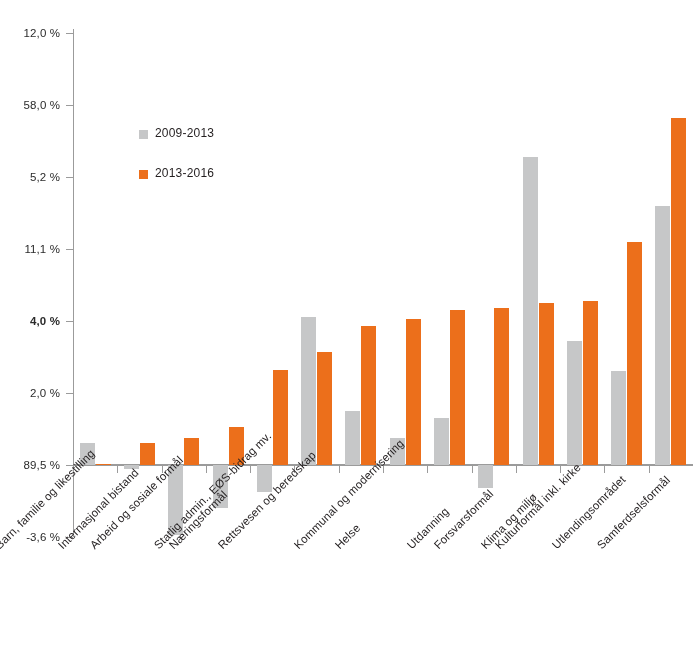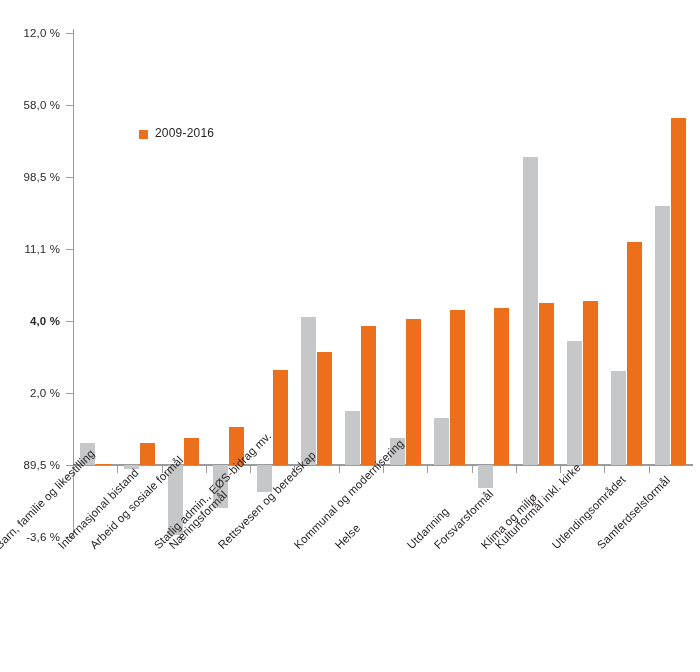--- a/index.html
+++ b/index.html
@@ -132,21 +132,21 @@
 
   <div class="y-axis-line"></div>
   <div class="zero-line"></div>
 
   <div id="y-axis">
       <div class="y-tick" style="top: 33px;"></div>
       <div class="y-label" style="top: 33px;">12,0 %</div>
       <div class="y-tick" style="top: 105px;"></div>
       <div class="y-label" style="top: 105px;">58,0 %</div>
       <div class="y-tick" style="top: 177px;"></div>
-      <div class="y-label" style="top: 177px;">98,5 %</div>
+      <div class="y-label" style="top: 177px;">5,2 %</div>
       <div class="y-tick" style="top: 249px;"></div>
       <div class="y-label" style="top: 249px;">11,1 %</div>
       <div class="y-tick" style="top: 321px;"></div>
       <div class="y-label" style="top: 321px; font-weight: bold;">4,0 %</div>
       <div class="y-tick" style="top: 393px;"></div>
       <div class="y-label" style="top: 393px;">2,0 %</div>
       <div class="y-tick" style="top: 465px;"></div>
       <div class="y-label" style="top: 465px;">89,5 %</div>
       <div class="y-tick" style="top: 537px;"></div>
       <div class="y-label" style="top: 537px;">-3,6 %</div>
@@ -209,18 +209,22 @@
       <div class="cat-label" style="left: 408.952px; top: 541px;">Utdanning</div>
       <div class="cat-label" style="left: 435.56px; top: 541px;">Forsvarsformål</div>
       <div class="cat-label" style="left: 482.674px; top: 541px;">Klima og miljø</div>
       <div class="cat-label" style="left: 497.262px; top: 541px;">Kulturformål inkl. kirke</div>
       <div class="cat-label" style="left: 554.275px; top: 541px;">Utlendingsområdet</div>
       <div class="cat-label" style="left: 598.561px; top: 541px;">Samferdselsformål</div>
     </div>
 
   <div class="legend">
     <div class="legend-row">
+      <span class="legend-swatch gray"></span>
+      <span class="legend-text">2009-2013</span>
+    </div>
+    <div class="legend-row">
       <span class="legend-swatch orange"></span>
-      <span class="legend-text">2009-2016</span>
+      <span class="legend-text">2013-2016</span>
     </div>
   </div>
 
 </div>
 
 </body></html>

